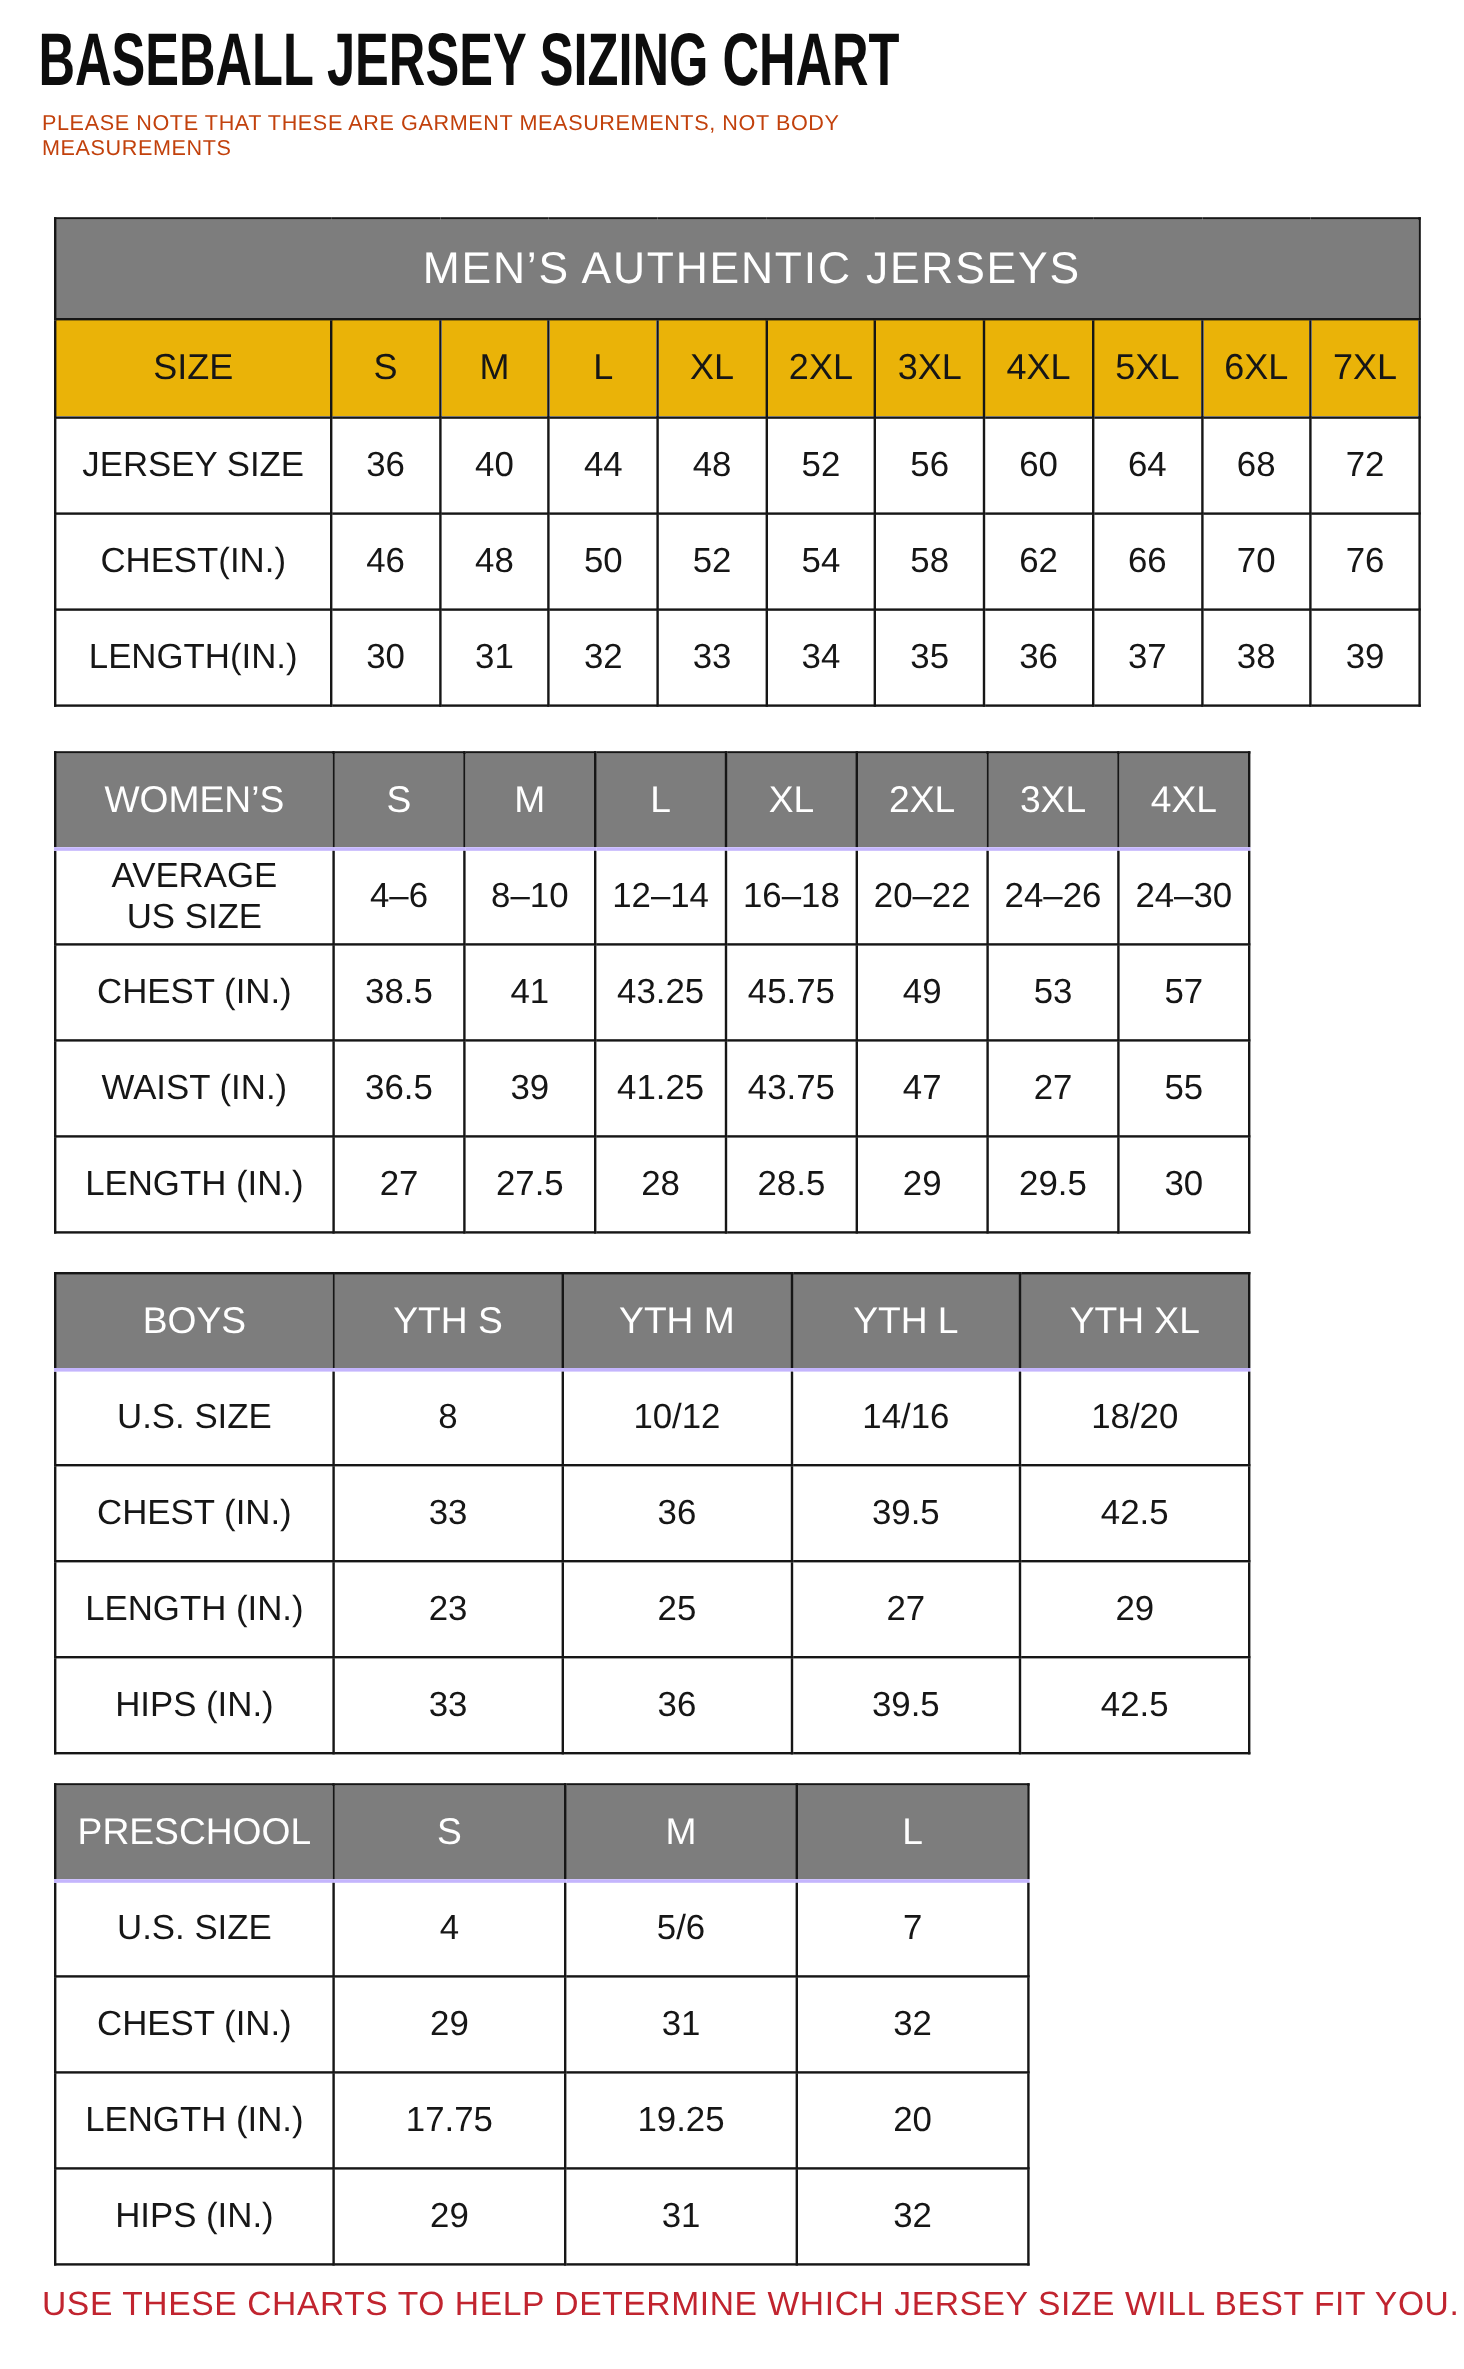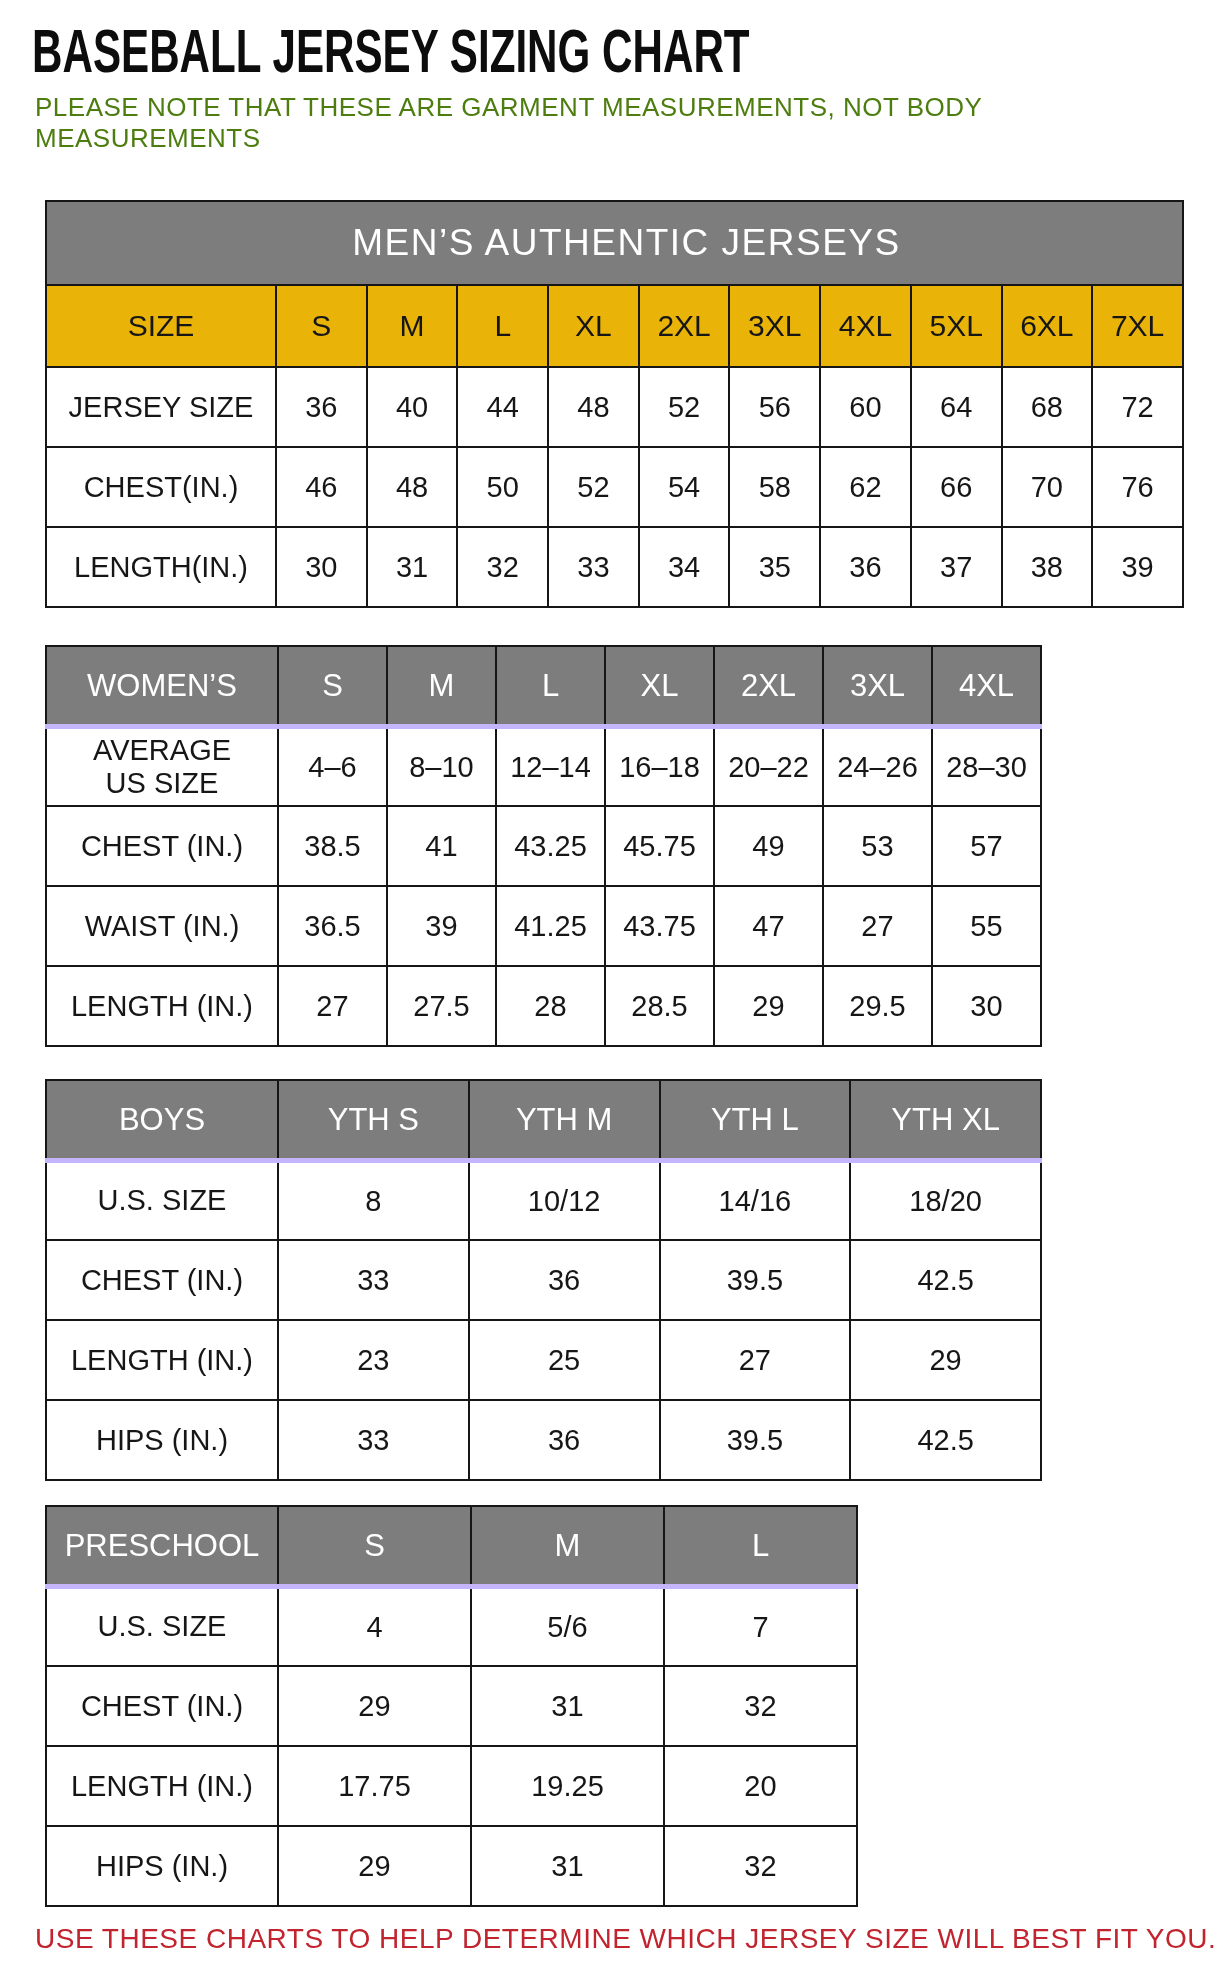--- a/index.html
+++ b/index.html
@@ -22,23 +22,23 @@
     line-height: 1.0;
     color: #0d0d0d;
     letter-spacing: 0px;
     transform: scaleX(0.68);
     transform-origin: left center;
     white-space: nowrap;
   }
 
   .note-text {
     margin: 10px 0 0 35px;
-    font-size: 26px;
+    font-size: 18px;
     line-height: 1.18;
-    color: #4d7c0f;
+    color: #c2410c;
     white-space: pre-line;
     letter-spacing: 0.5px;
   }
 
   .table-slot { margin-left: 45px; }
   .slot-mens      { margin-top: 47px; }
   .slot-womens    { margin-top: 37px; }
   .slot-boys      { margin-top: 32px; }
   .slot-preschool { margin-top: 24px; }
 
@@ -75,21 +75,21 @@
     font-weight: 400;
     padding-left: 28px;
   }
 
   
   tr.header-gray td {
     background: #7d7d7d;
     color: #ffffff;
     font-size: 31px;
     height: 80px;
-    border-bottom: 5px solid #c4b5fd;
+    border-bottom: 3px solid #c4b5fd;
     font-weight: 400;
   }
 
   
   tr.header-plain td {
     font-size: 30px;
     height: 82px;
     background: #eab308;
   }
 
@@ -223,21 +223,21 @@
           </tr>
           <tr class="data-row">
             <td class="row-label">AVERAGE
 US SIZE</td>
             <td>4–6</td>
             <td>8–10</td>
             <td>12–14</td>
             <td>16–18</td>
             <td>20–22</td>
             <td>24–26</td>
-            <td>28–30</td>
+            <td>24–30</td>
           </tr>
           <tr class="data-row">
             <td class="row-label">CHEST (IN.)</td>
             <td>38.5</td>
             <td>41</td>
             <td>43.25</td>
             <td>45.75</td>
             <td>49</td>
             <td>53</td>
             <td>57</td>

